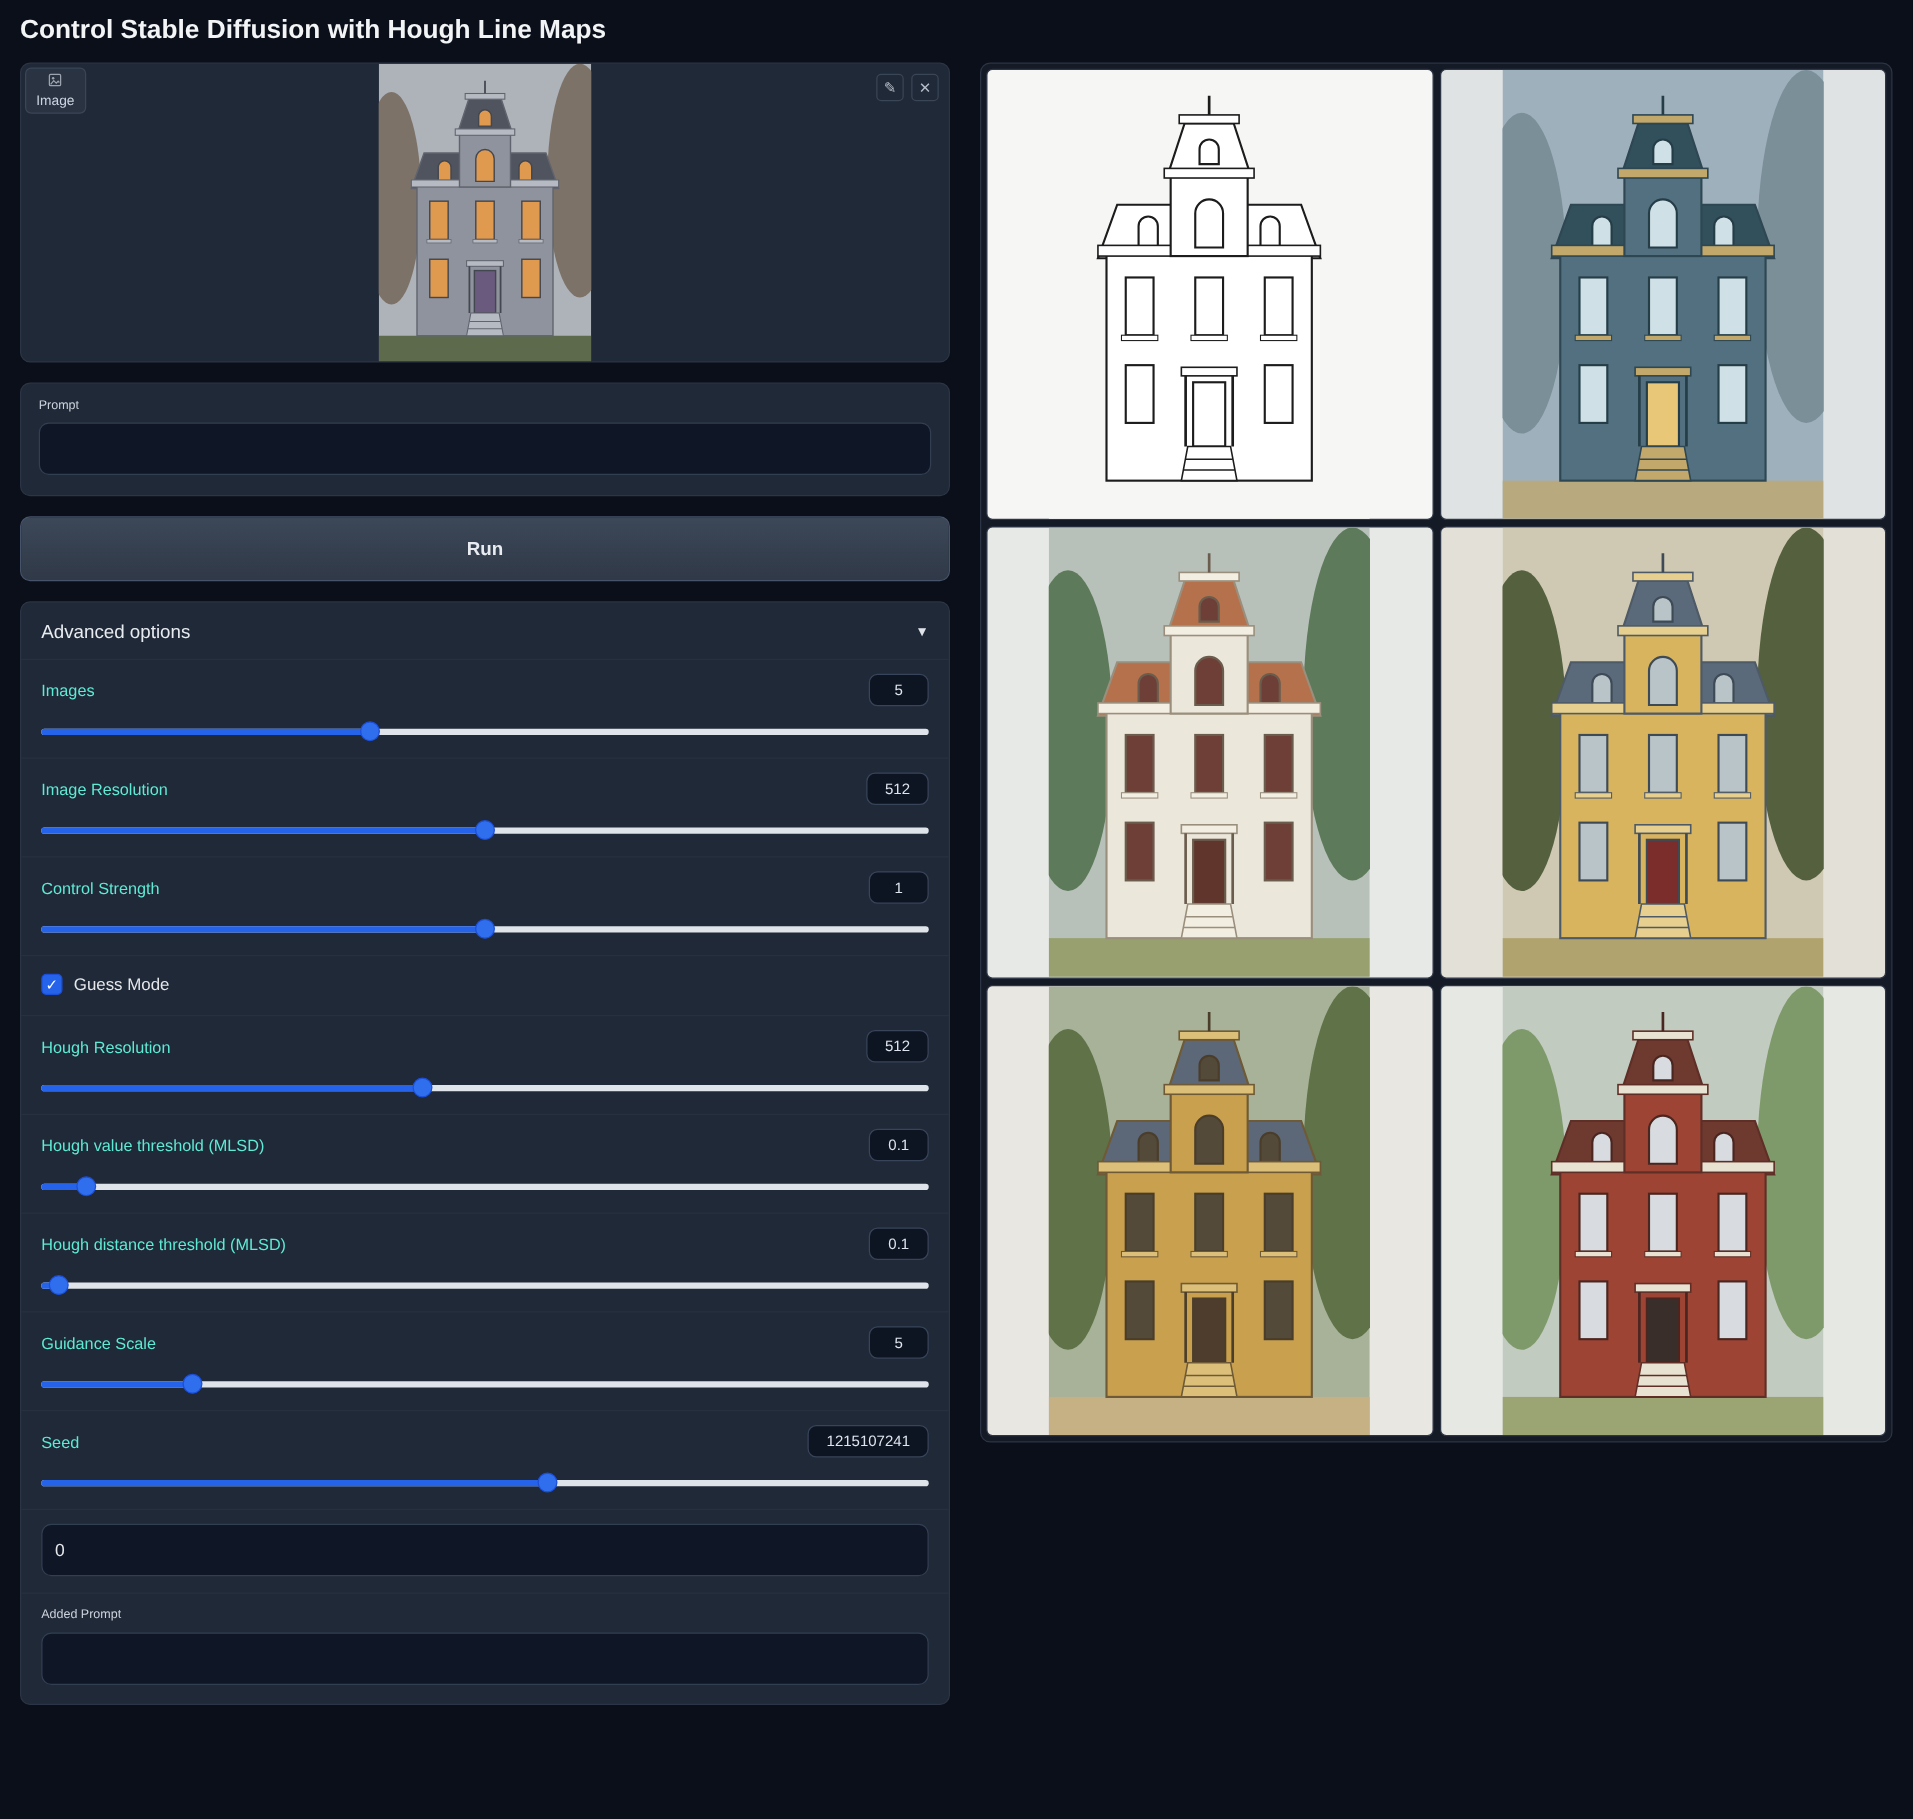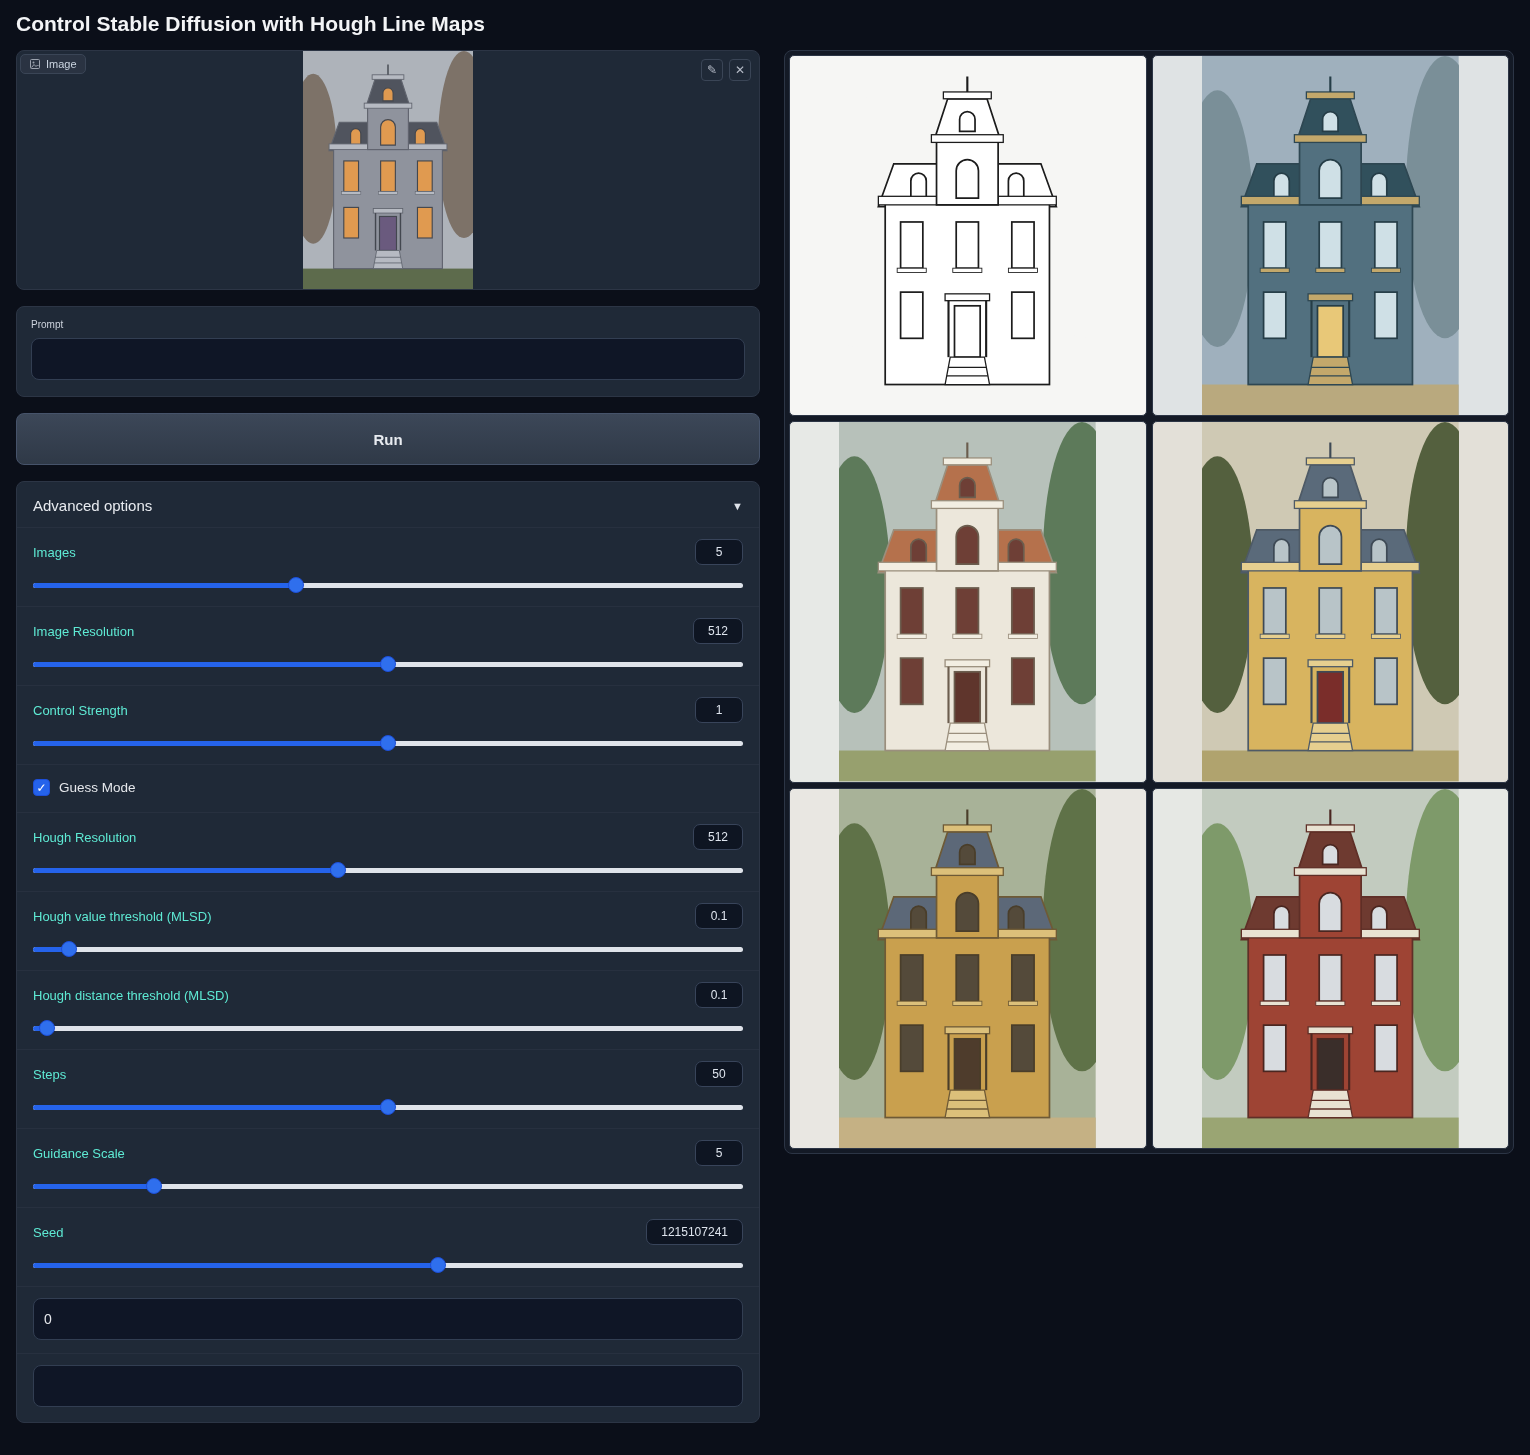--- a/index.html
+++ b/index.html
@@ -14,21 +14,21 @@
   .left-col{width:744px;display:flex;flex-direction:column;gap:16px;flex:none}
   .right-col{flex:1}
 
   .block{background:#1f2937;border:1px solid #2c3545;border-radius:8px}
 
   
   .image-block{position:relative;height:240px}
   .img-label{
     position:absolute;top:3px;left:3px;z-index:3;display:flex;align-items:center;gap:5px;
     background:#2a3342;border:1px solid #3a4556;border-radius:5px;
-    padding:3px 8px;font-size:11px;color:#cbd5e1;
+    padding:3px 8px;font-size:11px;color:#cbd5e1;flex-direction:column;
   }
   .img-ic{width:12px;height:12px;color:#9ca3af}
   .img-tools{position:absolute;top:8px;right:8px;z-index:3;display:flex;gap:6px}
   .tool-btn{
     width:22px;height:22px;background:#1f2937;border:1px solid #3a4556;border-radius:4px;
     color:#b6bcc8;font-size:12px;line-height:1;cursor:pointer;display:flex;align-items:center;justify-content:center;
   }
   .photo-wrap{height:238px;display:flex;align-items:center;justify-content:center}
   .photo-wrap svg{height:238px;width:auto;aspect-ratio:300/420}
 
@@ -227,31 +227,20 @@
                 <span class="ctrl-value">0.1</span>
               </div>
               <div class="slider">
                 <div class="track"></div>
                 <div class="fill" style="width: 2%;"></div>
                 <div class="handle" style="left: 2%;"></div>
               </div>
             </div>
             <div class="ctrl-row ctrl-slider">
               <div class="ctrl-head">
-                <span class="ctrl-label">Steps</span>
-                <span class="ctrl-value">50</span>
-              </div>
-              <div class="slider">
-                <div class="track"></div>
-                <div class="fill" style="width: 50%;"></div>
-                <div class="handle" style="left: 50%;"></div>
-              </div>
-            </div>
-            <div class="ctrl-row ctrl-slider">
-              <div class="ctrl-head">
                 <span class="ctrl-label">Guidance Scale</span>
                 <span class="ctrl-value">5</span>
               </div>
               <div class="slider">
                 <div class="track"></div>
                 <div class="fill" style="width: 17%;"></div>
                 <div class="handle" style="left: 17%;"></div>
               </div>
             </div>
             <div class="ctrl-row ctrl-slider">
@@ -259,21 +248,21 @@
                 <span class="ctrl-label">Seed</span>
                 <span class="ctrl-value">1215107241</span>
               </div>
               <div class="slider">
                 <div class="track"></div>
                 <div class="fill" style="width: 57%;"></div>
                 <div class="handle" style="left: 57%;"></div>
               </div>
             </div>
             <div class="ctrl-row ctrl-number"><input class="text-input" value="0" style=""></div>
-            <div class="ctrl-row ctrl-text"><input class="text-input" style=""></div>
+            <div class="ctrl-row ctrl-text"><label class="field-label">Added Prompt</label><input class="text-input" style=""></div>
           </div>
       </div>
 
     </div>
 
     <div class="right-col">
       <div class="gallery-block" id="gallery">
           <div class="g-cell" style="background: rgb(246, 246, 244); --cellbg: #f6f6f4; --sky: #f6f6f4; --tree: #f6f6f4; --ground: #f6f6f4; --wall: #ffffff; --roof: #ffffff; --trim: #ffffff; --win: #ffffff; --door: #ffffff; --line: #1c1c1c; --line2: #1c1c1c;">
   <svg viewBox="0 0 300 420" preserveAspectRatio="xMidYMid meet">
     <rect x="0" y="0" width="300" height="420" fill="var(--sky)"></rect>

